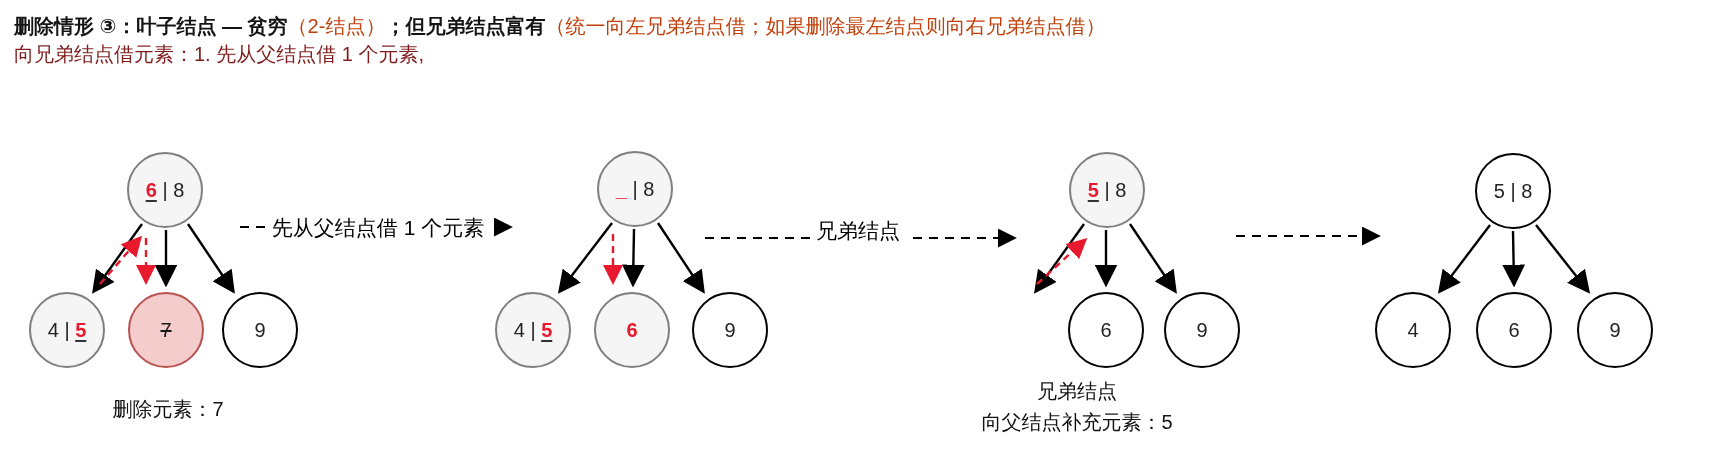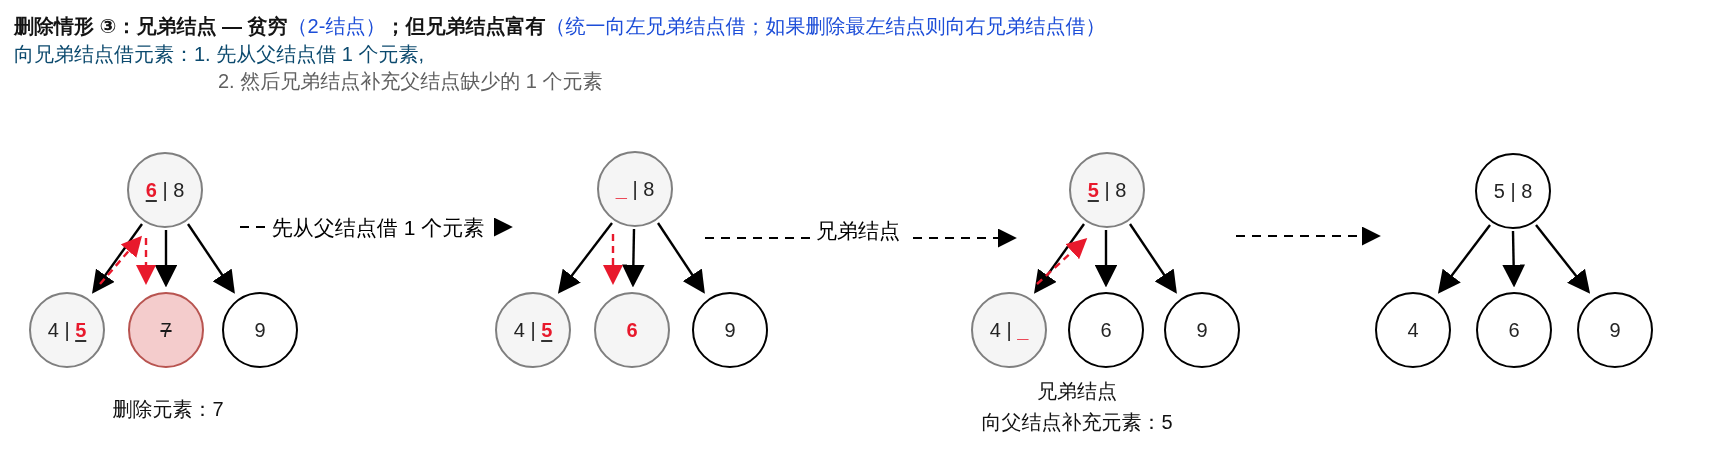--- a/index.html
+++ b/index.html
@@ -3,22 +3,22 @@
 <meta charset="utf-8">
 <style>
   html,body{margin:0;padding:0;background:#fff;}
   .stage{position:relative;width:1714px;height:452px;background:#fff;
          font-family:"Liberation Sans","DejaVu Sans",sans-serif;overflow:hidden;}
 
   
   .header{position:absolute;left:14px;top:12px;}
   .l1{font-size:20px;line-height:29px;white-space:nowrap;}
   .tb{font-weight:700;color:#141414;}
-  .tg{font-weight:400;color:#1d4ed8;}
-  .l2{font-size:20px;line-height:27px;color:#0c4a6e;white-space:nowrap;}
+  .tg{font-weight:400;color:#c2410c;}
+  .l2{font-size:20px;line-height:27px;color:#7f1d1d;white-space:nowrap;}
   .l3{font-size:20px;line-height:27px;color:#606060;white-space:nowrap;margin-left:204px;}
 
   
   .node{position:absolute;width:76px;height:76px;border-radius:50%;
         display:flex;align-items:center;justify-content:center;
         font-size:20px;color:#242424;background:#fff;border:2.5px solid #000;
         box-sizing:border-box;white-space:nowrap;}
   .node.gray{background:#f5f5f5;border-color:#7f7f7f;}
   .node.reddel{background:#f4cccc;border-color:#b85450;}
   .hl{color:#e8192c;font-weight:700;}
@@ -36,23 +36,22 @@
           white-space:nowrap;padding:0 6px;}
 
   svg.wires{position:absolute;left:0;top:0;}
 </style>
 </head>
 <body>
 
 <div class="stage">
 
   <div class="header">
-    <div class="l1"><span class="tb">删除情形 ③：兄弟结点 — 贫穷</span><span class="tg">（2-结点）</span><span class="tb">；但兄弟结点富有</span><span class="tg">（统一向左兄弟结点借；如果删除最左结点则向右兄弟结点借）</span></div>
+    <div class="l1"><span class="tb">删除情形 ③：叶子结点 — 贫穷</span><span class="tg">（2-结点）</span><span class="tb">；但兄弟结点富有</span><span class="tg">（统一向左兄弟结点借；如果删除最左结点则向右兄弟结点借）</span></div>
     <div class="l2">向兄弟结点借元素：1. 先从父结点借 1 个元素,</div>
-    <div class="l3">2. 然后兄弟结点补充父结点缺少的 1 个元素</div>
   </div>
 
   <svg class="wires" width="1714" height="452">
     <defs>
       <marker id="ab" viewBox="0 0 10 10" refX="8.5" refY="5" markerWidth="9.5" markerHeight="9.5" orient="auto-start-reverse">
         <path d="M0,0 L10,5 L0,10 z" fill="#000"></path>
       </marker>
       <marker id="ar" viewBox="0 0 10 10" refX="8.5" refY="5" markerWidth="8.5" markerHeight="8.5" orient="auto-start-reverse">
         <path d="M0,0 L10,5 L0,10 z" fill="#e8192c"></path>
       </marker>
@@ -112,23 +111,20 @@
   <div class="node gray" style="left:594px;top:292px;">
       <span class="hl">6</span>
     </div>
   <div class="node" style="left:692px;top:292px;">
       <span>9</span>
     </div>
 
   <div class="node gray" style="left:1069px;top:152px;">
       <span><span class="hl u">5</span><span> | 8</span></span>
     </div>
-  <div class="node gray" style="left:971px;top:292px;">
-      <span><span>4 | </span><span class="hl">_</span></span>
-    </div>
   <div class="node" style="left:1068px;top:292px;">
       <span>6</span>
     </div>
   <div class="node" style="left:1164px;top:292px;">
       <span>9</span>
     </div>
   <div class="caption" style="left:1077px;top:376px;">
     <div>兄弟结点</div>
     <div>向父结点补充元素：5</div>
   </div>

